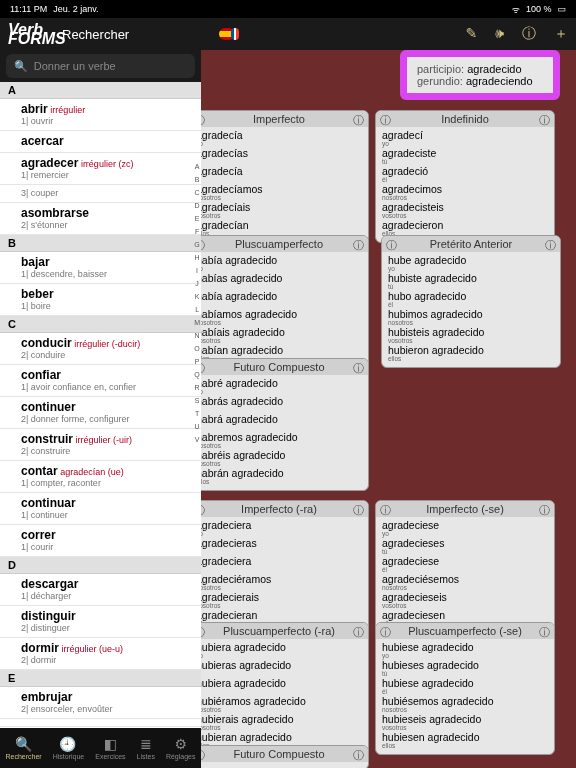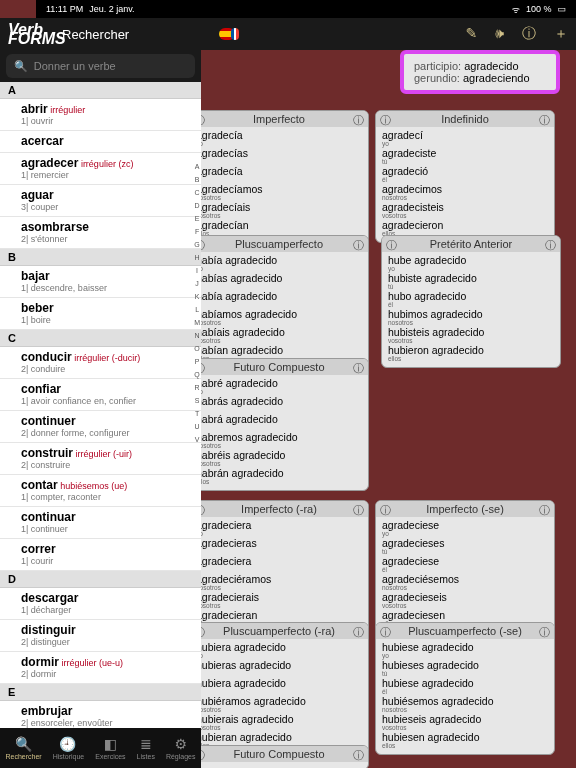--- a/index.html
+++ b/index.html
@@ -1,17 +1,17 @@
 <!DOCTYPE html>
 <html><head>
 <meta charset="utf-8">
 <style>
 * { margin: 0; padding: 0; box-sizing: border-box; font-family: -apple-system, Helvetica, Arial, sans-serif; }
 body { width: 576px; height: 768px; background: #6e2b2b; overflow: hidden; position: relative; }
-.status-bar { height: 18px; background: #000; color: #fff; display: flex; justify-content: space-between; align-items: center; padding: 0 10px; font-size: 9px; margin-left: 36px; }
+.status-bar { height: 18px; background: #000; color: #fff; display: flex; justify-content: space-between; align-items: center; padding: 0 10px; font-size: 9px; }
 .status-left, .status-right { display: flex; gap: 6px; align-items: center; }
 .header-bar { height: 32px; background: #1a1a1a; display: flex; align-items: center; padding: 0 8px; }
 .logo { width: 40px; color: #fff; font-size: 16px; font-style: italic; font-weight: bold; line-height: 9px; }
 .header-title { color: #fff; font-size: 13px; margin-left: 14px; }
 .flag { margin-left: auto; margin-right: 230px; width: 16px; height: 12px; display: inline-block; background: linear-gradient(to bottom, #c00 0 25%, #ffc400 25% 75%, #c00 75%); border-radius: 6px; position: relative; }
 .flag::after { content: ""; position: absolute; right: -4px; top: 0; width: 8px; height: 12px; border-radius: 4px; background: linear-gradient(to right, #0055a4 0 33%, #fff 33% 66%, #ef4135 66%); }
 .header-icons { display: flex; gap: 18px; color: #d0c088; font-size: 14px; }
 .sidebar { position: absolute; top: 50px; left: 0; width: 201px; height: 696px; background: #f2f2f2; display: flex; flex-direction: column; }
 .search-row { background: #1a1a1a; padding: 4px 6px; }
 .search-box { background: #2a2a2a; border-radius: 6px; height: 24px; display: flex; align-items: center; padding: 0 8px; color: #888; font-size: 11px; gap: 6px; }
@@ -20,21 +20,21 @@
 .verb-item { padding: 3px 21px 4px; border-bottom: 1px solid #e5e5e5; }
 .verb-name { font-size: 12px; font-weight: bold; }
 .verb-irreg { color: #b00020; font-size: 9px; font-weight: normal; }
 .verb-def { color: #777; font-size: 9px; }
 .alpha-index { position: absolute; right: 1px; top: 110px; display: flex; flex-direction: column; color: #555; font-size: 7px; line-height: 13px; text-align: center; }
 .tabbar { position: absolute; bottom: 0; left: 0; width: 201px; height: 40px; background: #111; display: flex; justify-content: space-around; align-items: center; }
 .tab-item { display: flex; flex-direction: column; align-items: center; color: #888; font-size: 7px; gap: 1px; }
 .tab-item.active { color: #d0c088; }
 .tab-icon { font-size: 14px; }
 .content { position: absolute; left: 201px; top: 50px; width: 375px; height: 718px; overflow: hidden; }
-.info-box { position: absolute; right: 16px; top: 0; background: #e7e7e7; border: 4px solid #d946ef; border-radius: 6px; padding: 6px 10px; font-size: 11px; width: 160px; }
+.info-box { position: absolute; right: 16px; top: 0; background: #e7e7e7; border: 7px solid #d946ef; border-radius: 6px; padding: 6px 10px; font-size: 11px; width: 160px; }
 .info-box .lbl { color: #555; }
 .tense-row { position: absolute; left: -12px; display: flex; gap: 6px; }
 .tense-card { width: 180px; background: #e7e7e7; border: 1px solid #999; border-radius: 6px; overflow: hidden; }
 .tense-title { background: #d0d0d0; text-align: center; font-size: 11px; padding: 2px 0; position: relative; color: #333; }
 .ii { position: absolute; top: 2px; font-size: 11px; color: #555; }
 .ii.l { left: 4px; } .ii.r { right: 4px; }
 .tense-body { padding: 3px 6px 4px; }
 .person { font-size: 10.5px; line-height: 11px; }
 .pron { font-size: 6.5px; color: #666; line-height: 6px; display: block; margin-bottom: 1px; }
 </style>
@@ -79,21 +79,20 @@
         <div class="verb-def">1| ouvrir</div>
       </div>
       <div class="verb-item">
         <div class="verb-name">acercar</div>
       </div>
       <div class="verb-item">
         <div class="verb-name">agradecer<span class="verb-irreg"> irrégulier (zc)</span></div>
         <div class="verb-def">1| remercier</div>
       </div>
       <div class="verb-item">
-        <div class="verb-name">aguar</div>
         <div class="verb-def">3| couper</div>
       </div>
       <div class="verb-item">
         <div class="verb-name">asombrarse</div>
         <div class="verb-def">2| s'étonner</div>
       </div>
       <div class="section-hdr">B</div>
       <div class="verb-item">
         <div class="verb-name">bajar</div>
         <div class="verb-def">1| descendre, baisser</div>
@@ -113,21 +112,21 @@
       </div>
       <div class="verb-item">
         <div class="verb-name">continuer</div>
         <div class="verb-def">2| donner forme, configurer</div>
       </div>
       <div class="verb-item">
         <div class="verb-name">construir<span class="verb-irreg"> irrégulier (-uir)</span></div>
         <div class="verb-def">2| construire</div>
       </div>
       <div class="verb-item">
-        <div class="verb-name">contar<span class="verb-irreg"> hubiésemos (ue)</span></div>
+        <div class="verb-name">contar<span class="verb-irreg"> agradecían (ue)</span></div>
         <div class="verb-def">1| compter, raconter</div>
       </div>
       <div class="verb-item">
         <div class="verb-name">continuar</div>
         <div class="verb-def">1| continuer</div>
       </div>
       <div class="verb-item">
         <div class="verb-name">correr</div>
         <div class="verb-def">1| courir</div>
       </div>

